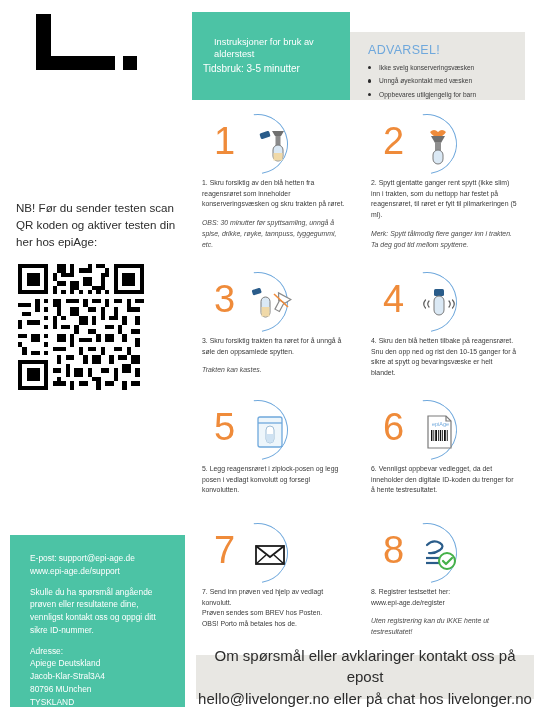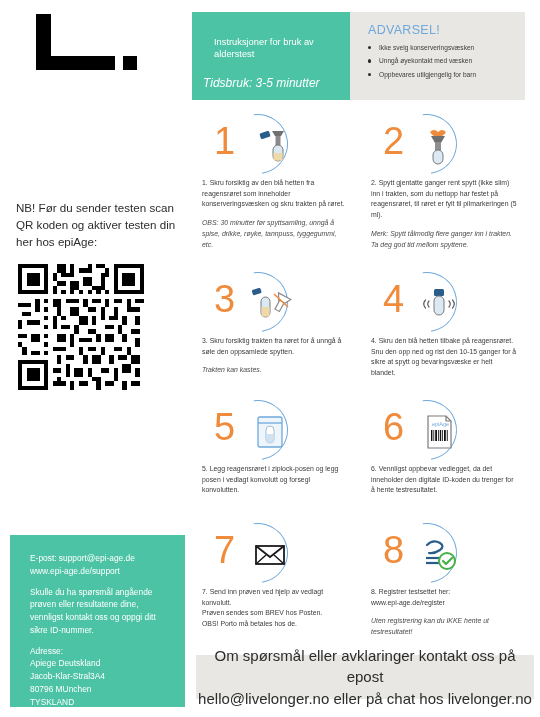--- a/index.html
+++ b/index.html
@@ -59,31 +59,31 @@
     top: 24px;
     right: 8px;
     font-size: 9.3px;
     color: #ffffff;
     line-height: 1.3;
     margin-left: 7px;
   }
   .header-green .htime {
     position: absolute;
     left: 11px;
-    bottom: 10px;
-    font-size: 12px;
-    font-style: italic;
+    bottom: 26px;
+    font-size: 10px;
     color: #ffffff;
   }
   .header-warn {
     flex: 1;
     background: #e8e7e3;
     position: relative;
     padding: 11px 10px 13px 18px;
     box-sizing: border-box;
+    margin-top: 20px;
   }
   .warn-title {
     font-size: 12.5px;
     color: #6fa8dc;
     letter-spacing: 0.3px;
     margin-bottom: 7px;
   }
   .warn-list { list-style: none; margin: 0; padding: 0; }
   .warn-list li {
     font-size: 6.6px;

